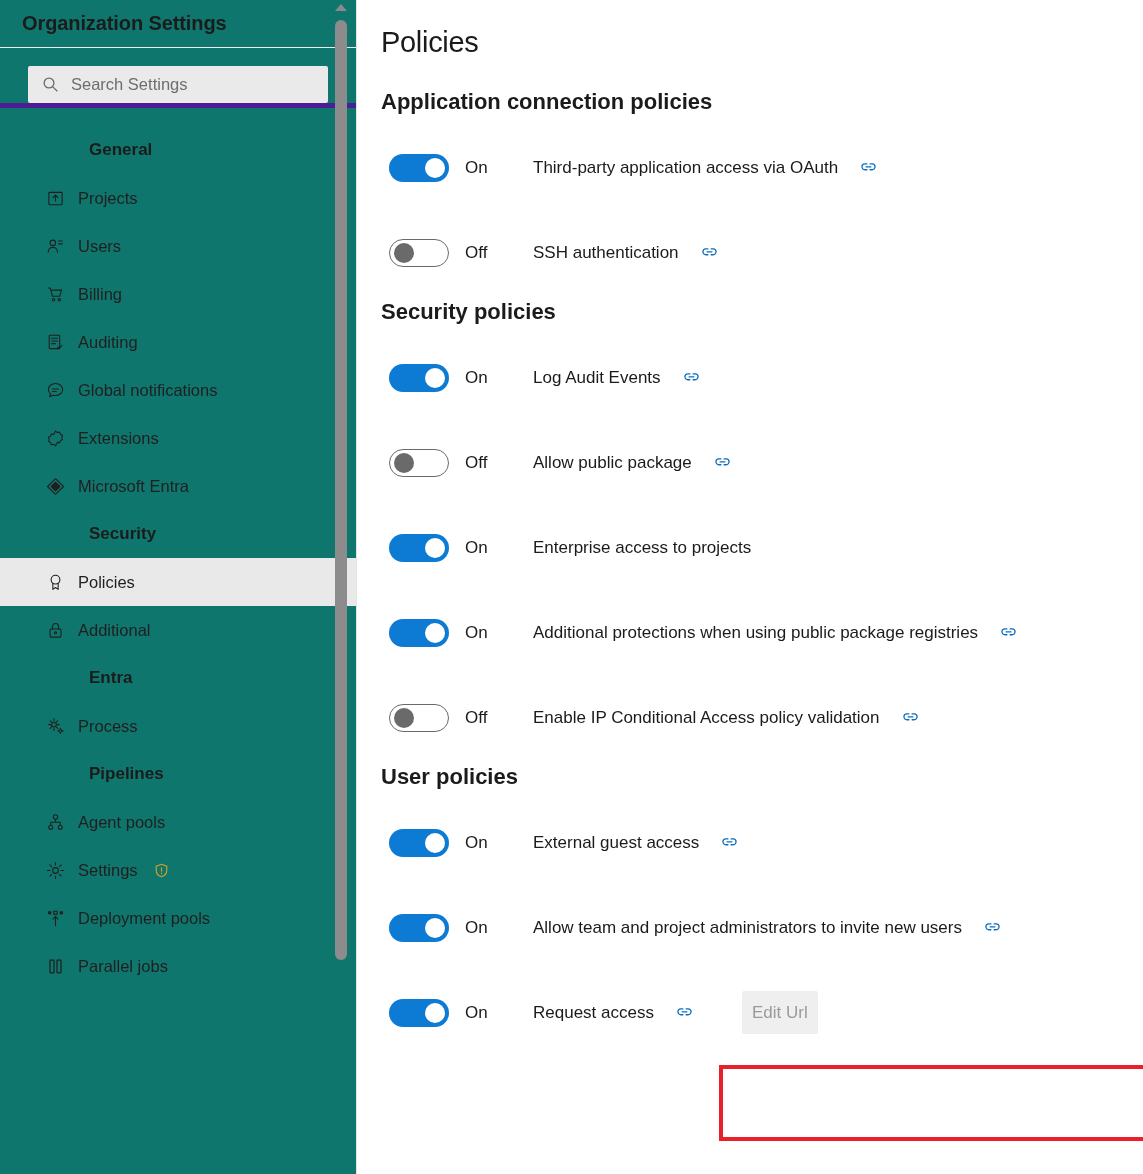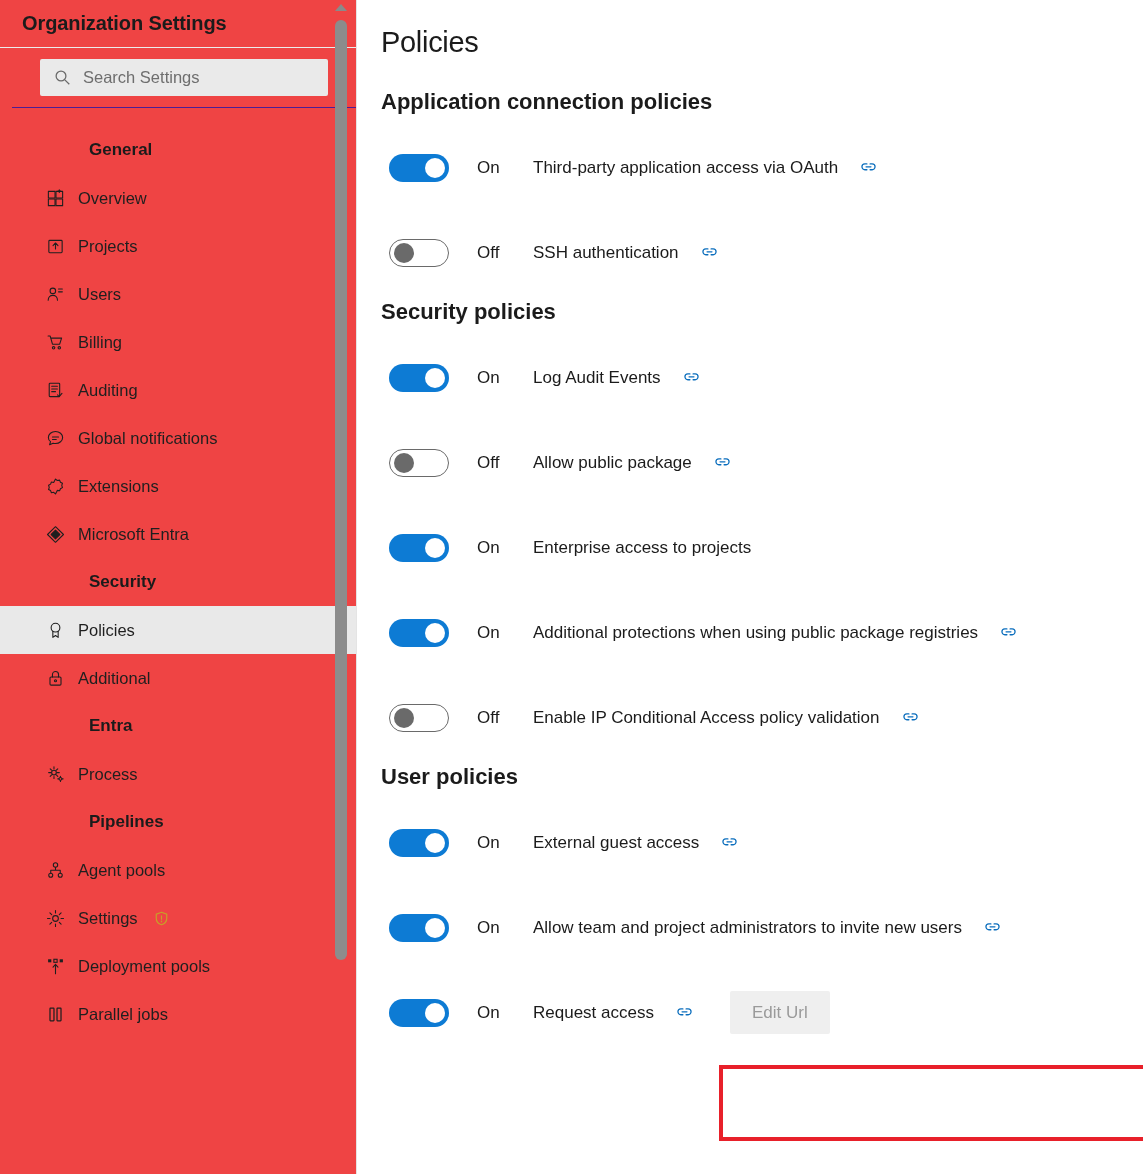--- a/index.html
+++ b/index.html
@@ -10,42 +10,41 @@
     color: #1b1b1b;
     overflow: hidden;
   }
   #app { position: relative; width: 1143px; height: 1174px; display: flex; }
 
   
   #sidebar {
     position: relative;
     width: 357px;
     height: 1174px;
-    background: #ef4444;
+    background: #0f766e;
     border-right: 1px solid #e4e4e4;
     flex: 0 0 357px;
   }
   #sidebar-title {
     height: 48px;
     display: flex;
     align-items: center;
     padding-left: 22px;
     font-size: 20px;
     font-weight: bold;
     letter-spacing: -0.1px;
     color: #1b1b1b;
     border-bottom: 1px solid #ececec;
   }
   #search-wrap {
     height: 60px;
     display: flex;
-    align-items: center;
+    align-items: flex-end;
     padding: 0 28px;
-    border-bottom: 1px solid #4c1d95;
-    margin-left: 12px;
+    border-bottom: 5px solid #4c1d95;
   }
   .search-box {
     flex: 1;
     height: 37px;
     background: #eaeaea;
     border-radius: 2px;
     display: flex;
     align-items: center;
     padding-left: 14px;
     gap: 12px;
@@ -128,35 +127,35 @@
   .toggle.off { background: #ffffff; border: 1px solid #6a6a6a; }
   .toggle .knob {
     position: absolute; top: 50%; transform: translateY(-50%);
     width: 20px; height: 20px; border-radius: 50%;
   }
   .toggle.on .knob { right: 4px; background: #ffffff; }
   .toggle.off .knob { left: 4px; background: #6a6a6a; }
   .toggle-state {
     width: 84px; flex: 0 0 84px;
     font-size: 17px; color: #1b1b1b;
-    padding-left: 28px;
+    padding-left: 16px;
   }
   .policy-label {
     font-size: 17px; color: #1b1b1b;
     display: flex; align-items: center; gap: 23px;
     white-space: nowrap;
   }
   .link-ic {
     width: 15px; height: 15px; color: #0b6ebd; display: inline-flex;
     cursor: pointer;
   }
   .edit-btn {
-    margin-left: 15px;
+    margin-left: 27px;
     height: 43px;
-    padding: 0 22px;
+    padding: 0 10px;
     background: #efefef;
     border: none;
     border-radius: 2px;
     color: #9a9a9a;
     font-size: 17px;
     font-family: "Liberation Sans", sans-serif;
     cursor: pointer;
     display: inline-flex;
     align-items: center;
   }
@@ -188,32 +187,20 @@
         </span>
         <span class="stext">Search Settings</span>
       </div>
     </div>
 
     <nav class="nav" id="nav-root">
         <div class="nav-group-title">General</div>
         <div class="nav-item">
           <span class="ni">
             <svg viewBox="0 0 20 20" width="19" height="19" fill="none" stroke="currentColor" stroke-width="1.15" stroke-linecap="round" stroke-linejoin="round">
-              <rect x="2.5" y="2.5" width="7" height="7"></rect>
-              <rect x="2.5" y="10.5" width="7" height="7"></rect>
-              <rect x="10.5" y="10.5" width="7" height="7"></rect>
-              <path d="M10.5 2.5h7v7h-7z"></path>
-              <path d="M14 0.8v2.8M12.6 2.2h2.8"></path>
-            </svg>
-          </span>
-          <span class="nl">Overview</span>
-        </div>
-        <div class="nav-item">
-          <span class="ni">
-            <svg viewBox="0 0 20 20" width="19" height="19" fill="none" stroke="currentColor" stroke-width="1.15" stroke-linecap="round" stroke-linejoin="round">
               <rect x="3" y="3.6" width="14" height="13" rx="1"></rect>
               <path d="M10 12.6V6.6M10 6.3l-2.6 2.7M10 6.3l2.6 2.7"></path>
             </svg>
           </span>
           <span class="nl">Projects</span>
         </div>
         <div class="nav-item">
           <span class="ni">
             <svg viewBox="0 0 20 20" width="19" height="19" fill="none" stroke="currentColor" stroke-width="1.15" stroke-linecap="round" stroke-linejoin="round">
               <circle cx="7.2" cy="6.2" r="2.9"></circle>

